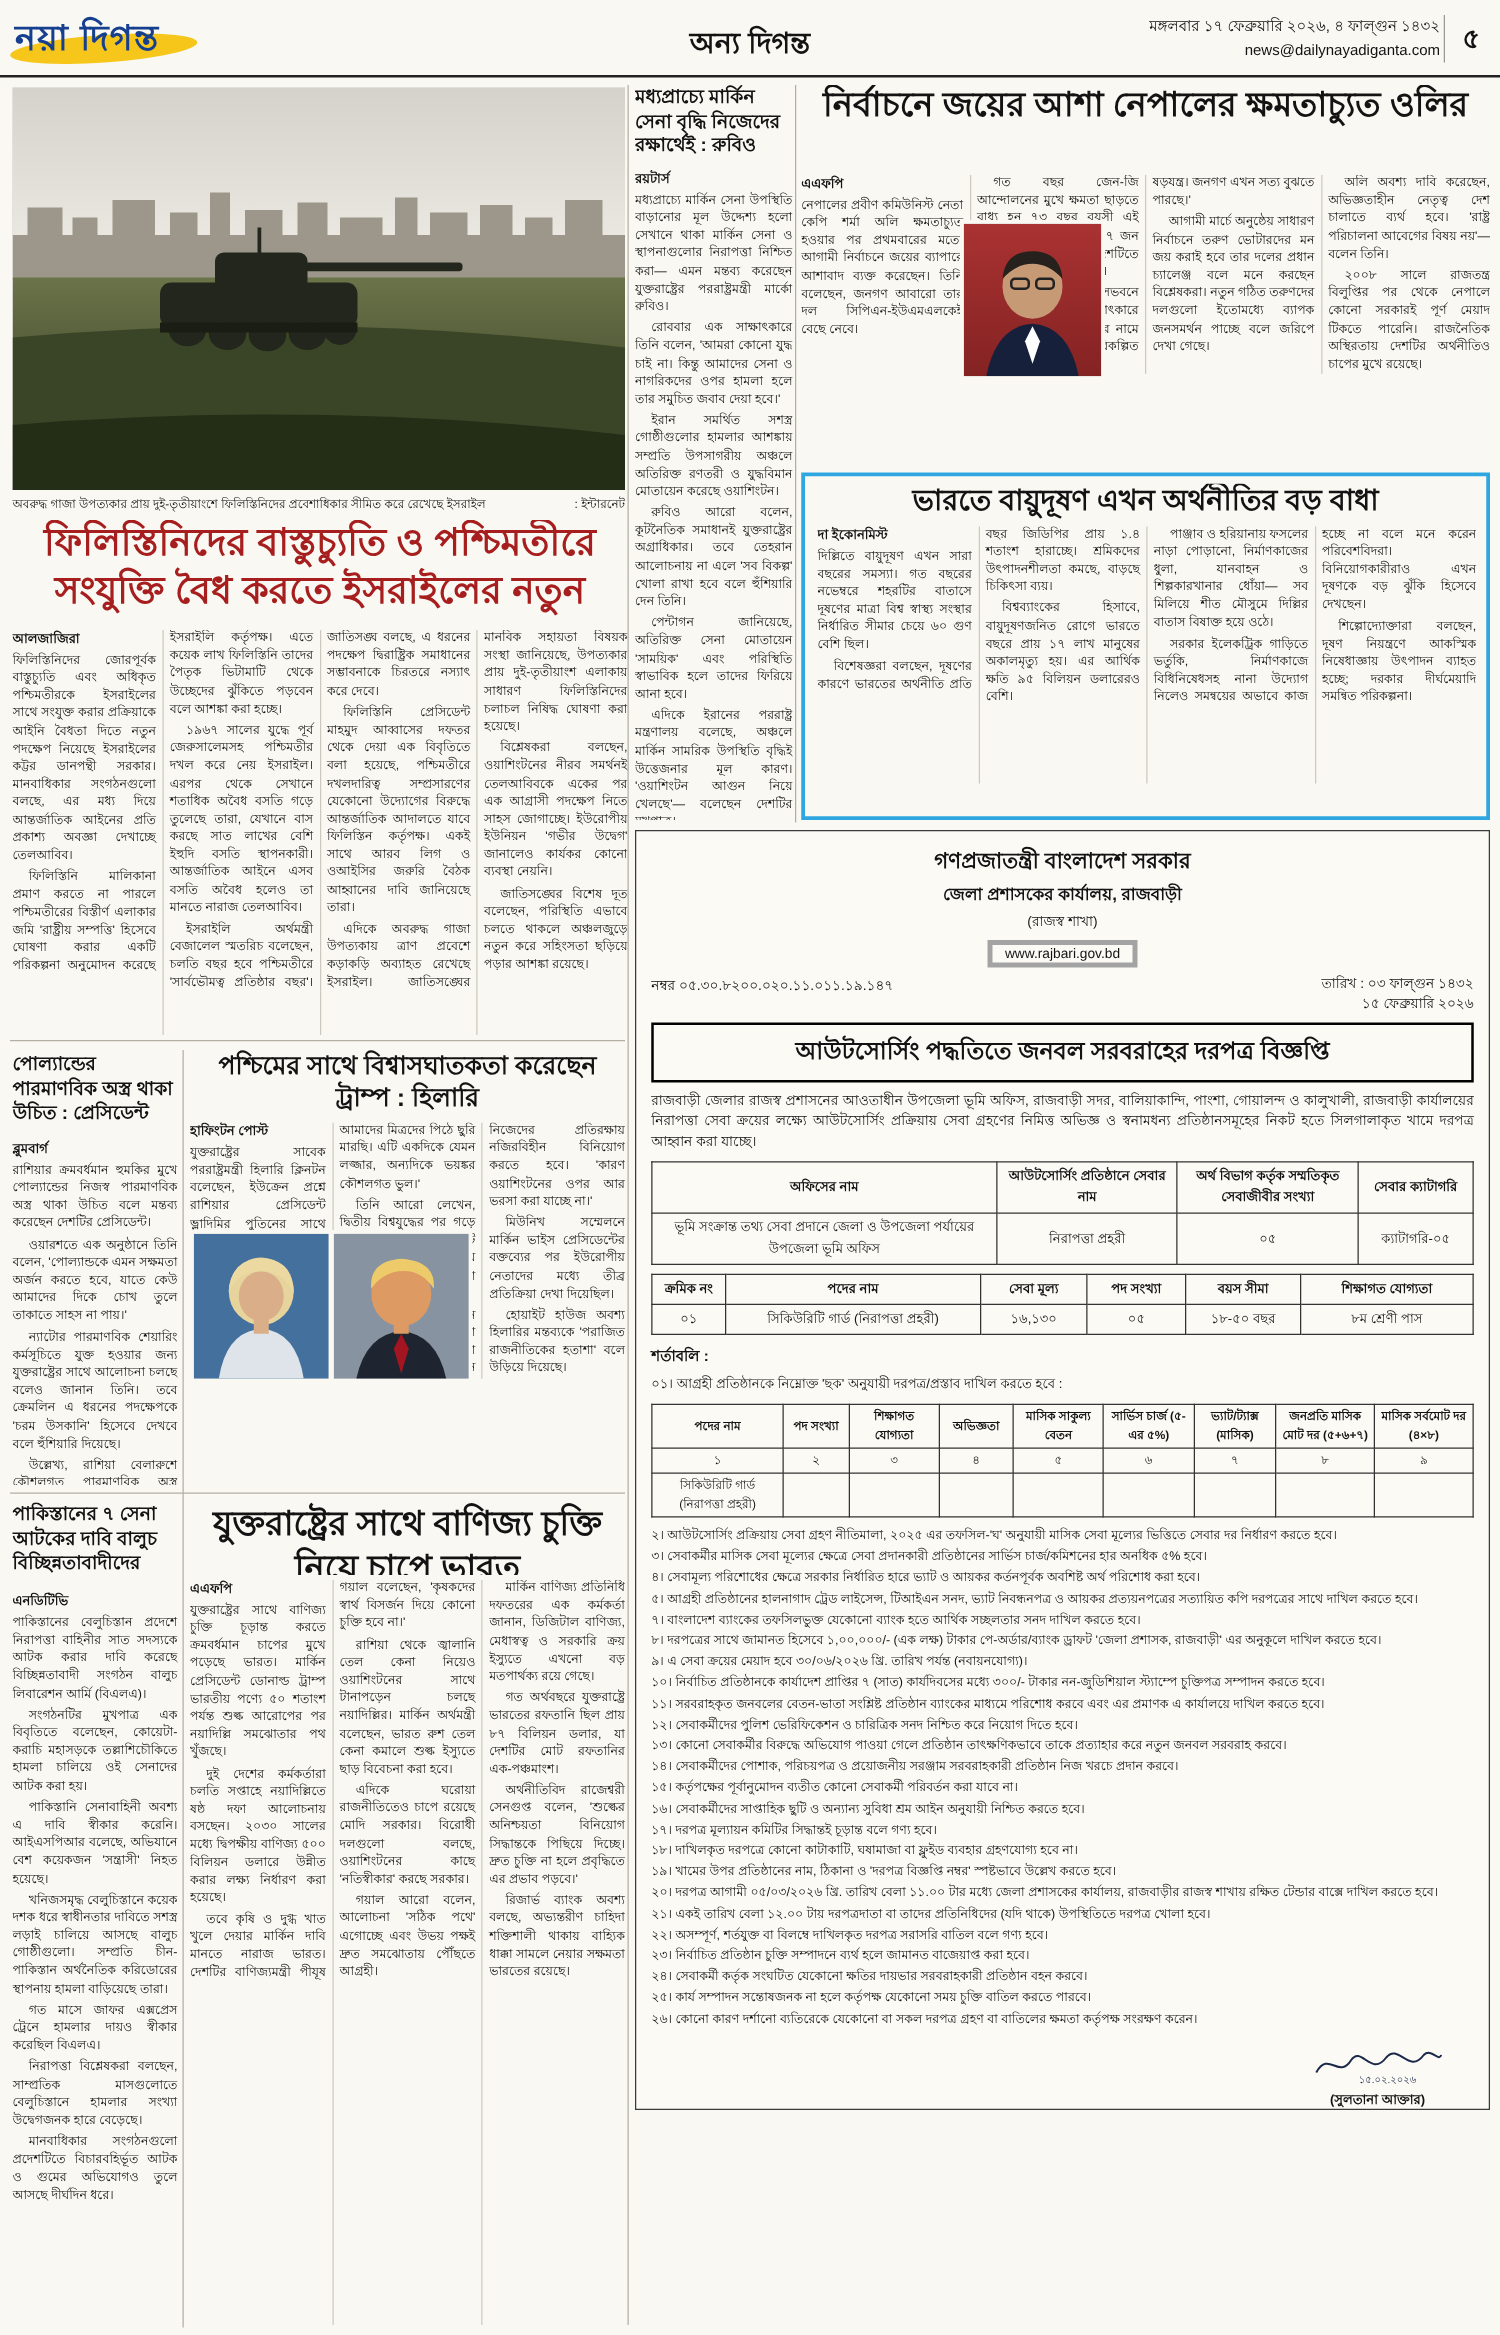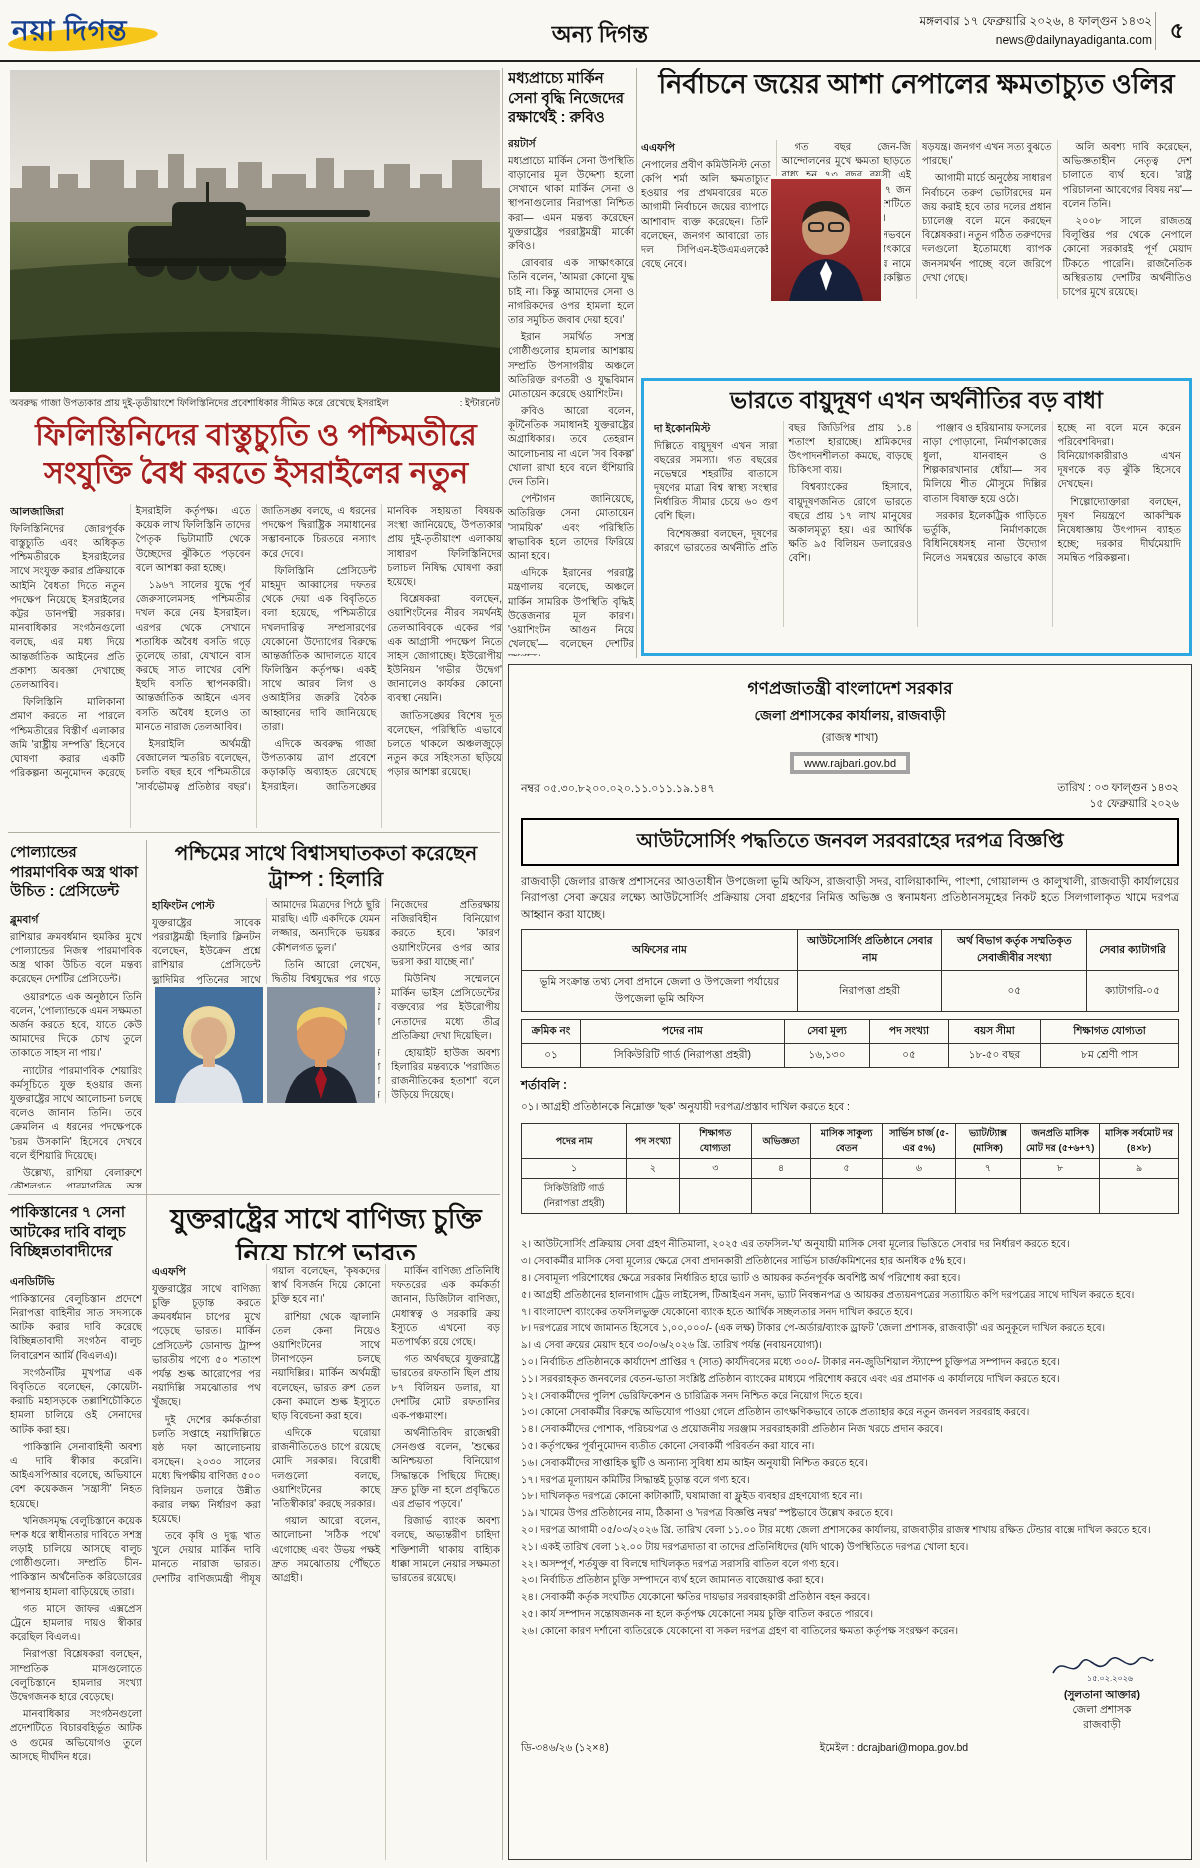--- a/index.html
+++ b/index.html
@@ -63,21 +63,21 @@
   .t-memo-row{display:flex;justify-content:space-between;align-items:flex-start;margin-top:6px;font-size:11px}
   .t-date{text-align:right;line-height:1.45}
   .t-title{border:2px solid #000;padding:6px 4px;text-align:center;font-size:19px;font-weight:800;margin-top:6px}
   .t-intro{margin-top:7px;text-align:justify;font-size:11px;line-height:1.5}
   table.ttable{width:100%;border-collapse:collapse;margin-top:7px;font-size:10.5px}
   table.ttable th,table.ttable td{border:1px solid #333;padding:3px 4px;text-align:center;vertical-align:middle;font-weight:400}
   table.ttable th{font-weight:700}
   .t-cond-title{font-weight:800;font-size:12px;margin-top:8px}
   .t-cond-first{font-size:10.5px;margin-top:3px}
   table.slot th,table.slot td{font-size:9.5px;padding:2px 3px}
-  .cond-list{margin-top:23px;font-size:10px;line-height:1.48}
+  .cond-list{margin-top:8px;font-size:10px;line-height:1.48}
   .cond-list .cond-item{padding-left:24px;text-indent:-24px;margin-bottom:2px;text-align:justify}
   .t-sign{margin-top:10px;display:flex;justify-content:flex-end}
   .t-sign-inner{text-align:center;font-size:10.5px;line-height:1.45;padding-right:22px}
   .t-sign-name{font-weight:700}
   .t-footer{display:flex;justify-content:space-between;margin-top:8px;font-size:10.5px}
 </style>
 </head>
 <body>
 
 <div id="page">
@@ -282,21 +282,21 @@
       <div class="byline">দা ইকোনমিস্ট</div>
     <p>দিল্লিতে বায়ুদূষণ এখন সারা বছরের সমস্যা। গত বছরের নভেম্বরে শহরটির বাতাসে দূষণের মাত্রা বিশ্ব স্বাস্থ্য সংস্থার নির্ধারিত সীমার চেয়ে ৬০ গুণ বেশি ছিল।</p>
         <p>বিশেষজ্ঞরা বলছেন, দূষণের কারণে ভারতের অর্থনীতি প্রতি বছর জিডিপির প্রায় ১.৪ শতাংশ হারাচ্ছে। শ্রমিকদের উৎপাদনশীলতা কমছে, বাড়ছে চিকিৎসা ব্যয়।</p>
         <p>বিশ্বব্যাংকের হিসাবে, বায়ুদূষণজনিত রোগে ভারতে বছরে প্রায় ১৭ লাখ মানুষের অকালমৃত্যু হয়। এর আর্থিক ক্ষতি ৯৫ বিলিয়ন ডলারেরও বেশি।</p>
         <p>পাঞ্জাব ও হরিয়ানায় ফসলের নাড়া পোড়ানো, নির্মাণকাজের ধুলা, যানবাহন ও শিল্পকারখানার ধোঁয়া— সব মিলিয়ে শীত মৌসুমে দিল্লির বাতাস বিষাক্ত হয়ে ওঠে।</p>
         <p>সরকার ইলেকট্রিক গাড়িতে ভর্তুকি, নির্মাণকাজে বিধিনিষেধসহ নানা উদ্যোগ নিলেও সমন্বয়ের অভাবে কাজ হচ্ছে না বলে মনে করেন পরিবেশবিদরা। বিনিয়োগকারীরাও এখন দূষণকে বড় ঝুঁকি হিসেবে দেখছেন।</p>
         <p>শিল্পোদ্যোক্তারা বলছেন, দূষণ নিয়ন্ত্রণে আকস্মিক নিষেধাজ্ঞায় উৎপাদন ব্যাহত হচ্ছে; দরকার দীর্ঘমেয়াদি সমন্বিত পরিকল্পনা।</p>
       </div>
   </div>
 
-  <div id="tender" style="left:508px;top:664px;width:684px;height:1196px">
+  <div id="tender" style="left:508px;top:664px;width:684px;height:1024px">
     <div class="t-center t-govt">গণপ্রজাতন্ত্রী বাংলাদেশ সরকার</div>
     <div class="t-center t-office">জেলা প্রশাসকের কার্যালয়, রাজবাড়ী</div>
     <div class="t-center t-branch">(রাজস্ব শাখা)</div>
     <div class="t-center">
       <span class="t-url">www.rajbari.gov.bd</span>
     </div>
     <div class="t-memo-row">
       <div>নম্বর ০৫.৩০.৮২০০.০২০.১১.০১১.১৯.১৪৭</div>
       <div class="t-date">
         <span>তারিখ :</span>

